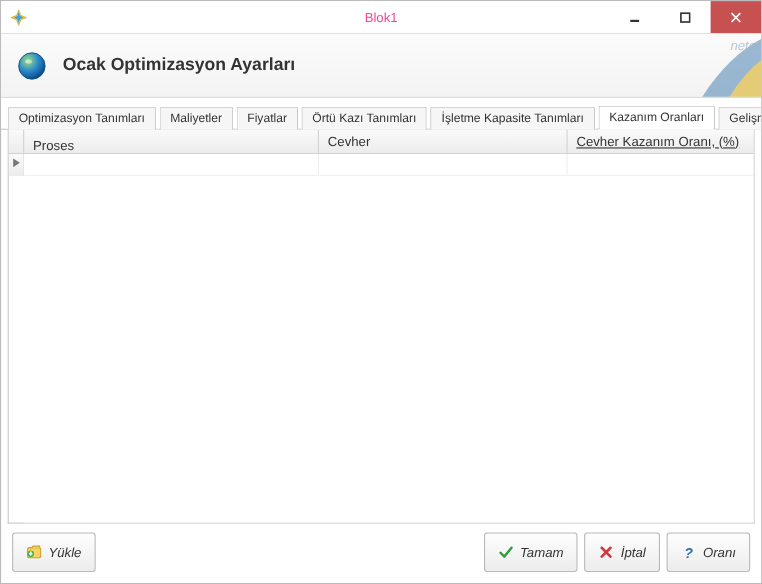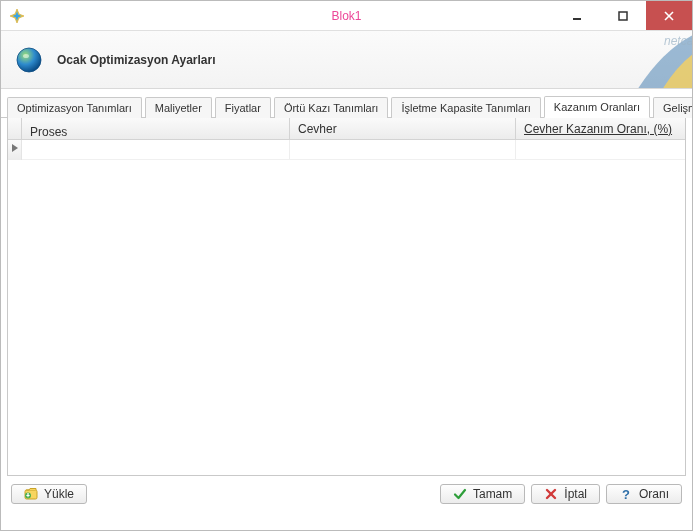--- a/index.html
+++ b/index.html
@@ -62,21 +62,21 @@
     padding-left: 14px;
     position: relative;
     overflow: hidden;
   }
   .header .globe {
     width: 28px; height: 28px;
     margin-right: 14px;
   }
   .header .heading {
     font-weight: bold;
-    font-size: 12px;
+    font-size: 16px;
     color: #333;
   }
   .header .brand {
     position: absolute;
     right: -12px;
     top: -6px;
     width: 80px;
     height: 70px;
     opacity: 0.85;
   }
@@ -173,29 +173,30 @@
     display: flex;
     align-items: center;
     padding: 8px 10px;
     gap: 6px;
   }
   .spacer { flex: 1; }
   .btn {
     display: flex;
     align-items: center;
     gap: 6px;
-    height: 20px;
+    height: 36px;
     padding: 0 12px;
     border: 1px solid #b9b9b9;
     border-radius: 3px;
     background: linear-gradient(#fefefe,#ececec);
     font-size: 12px;
     color: #333;
     min-width: 62px;
     justify-content: center;
+    font-style: italic;
   }
   .btn .ic { width:14px; height:14px; display:flex; align-items:center; justify-content:center; }
 </style>
 </head>
 <body>
 
 <div class="titlebar">
   <span class="app-icon">
     <svg viewBox="0 0 16 16" width="16" height="16">
       <polygon points="8,1 10,6 15,8 10,10 8,15 6,10 1,8 6,6" fill="#f2c94c" stroke="#c9a227" stroke-width="0.6"></polygon>

